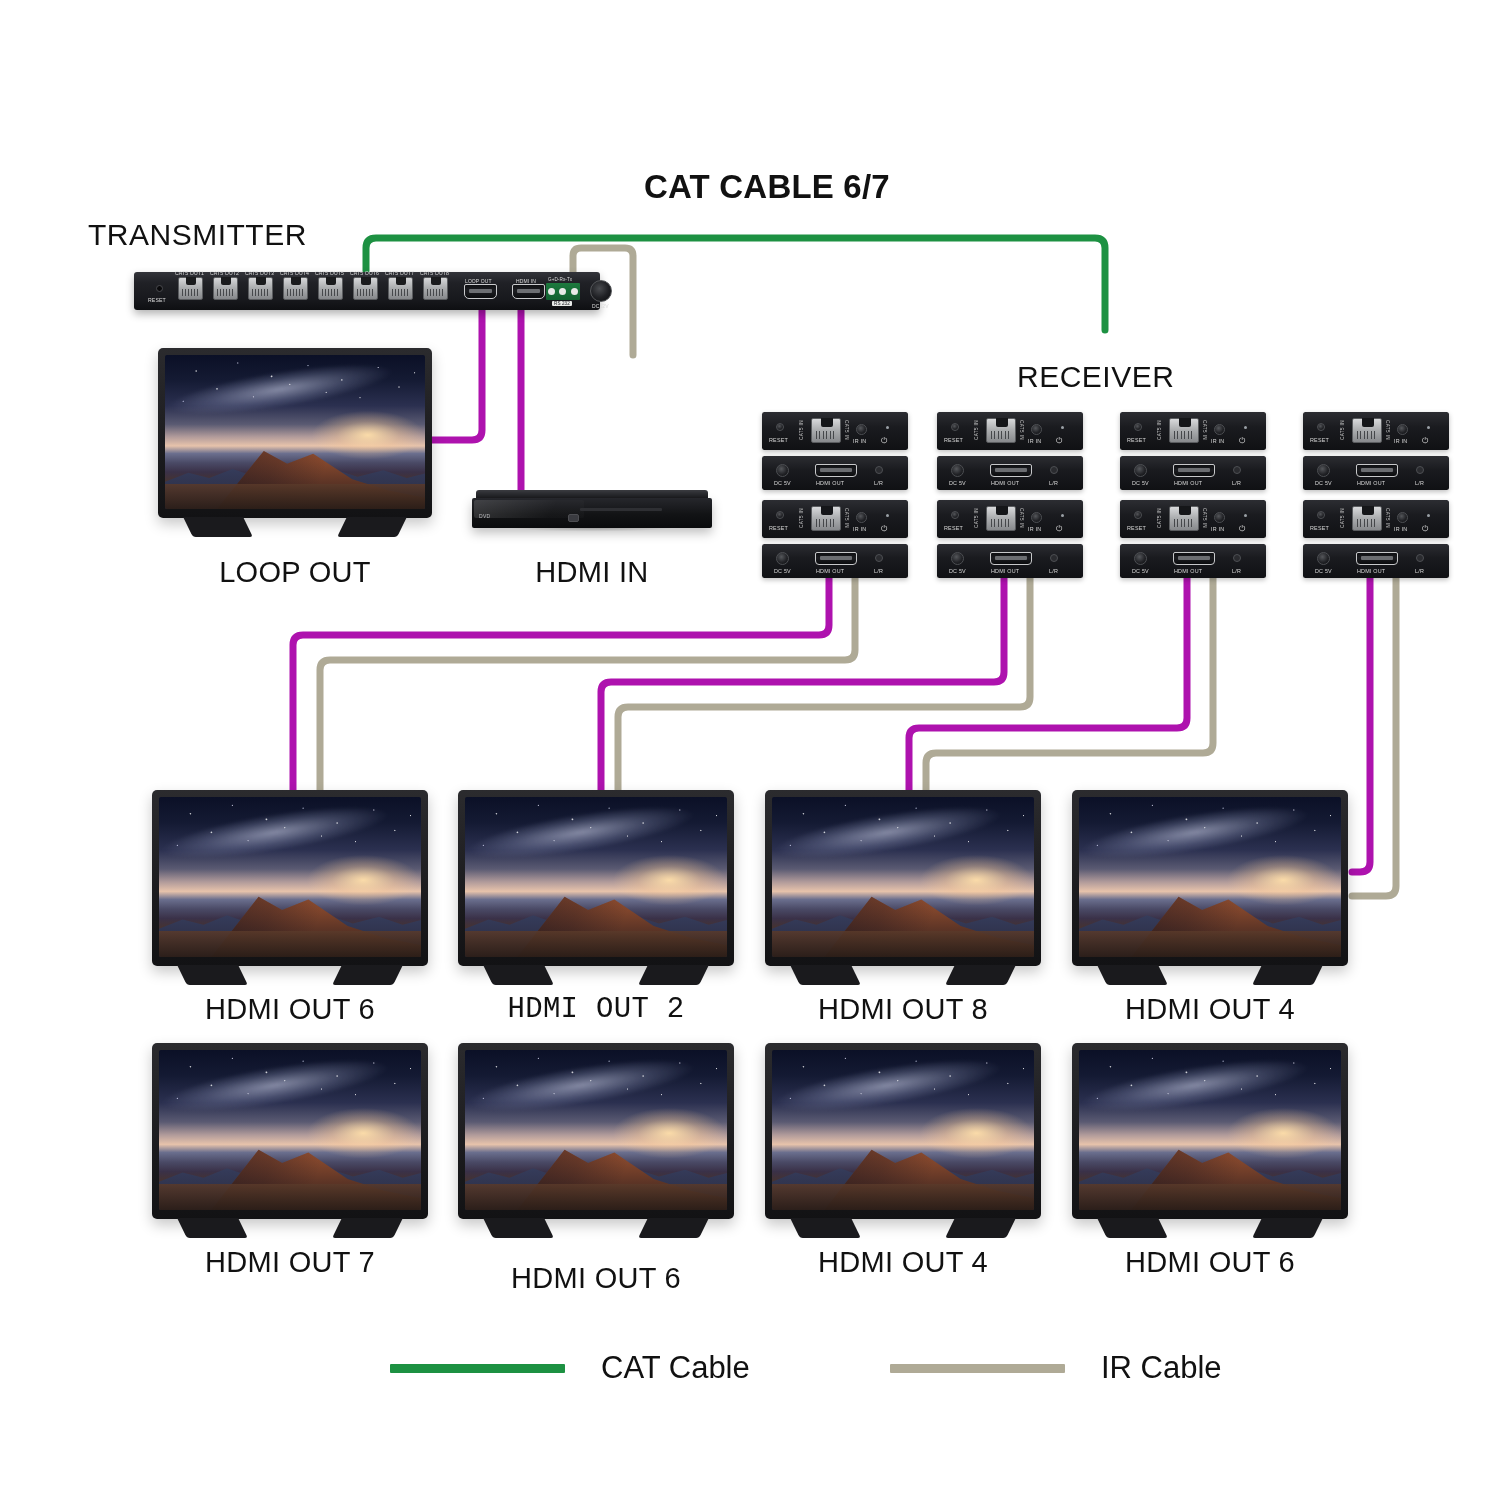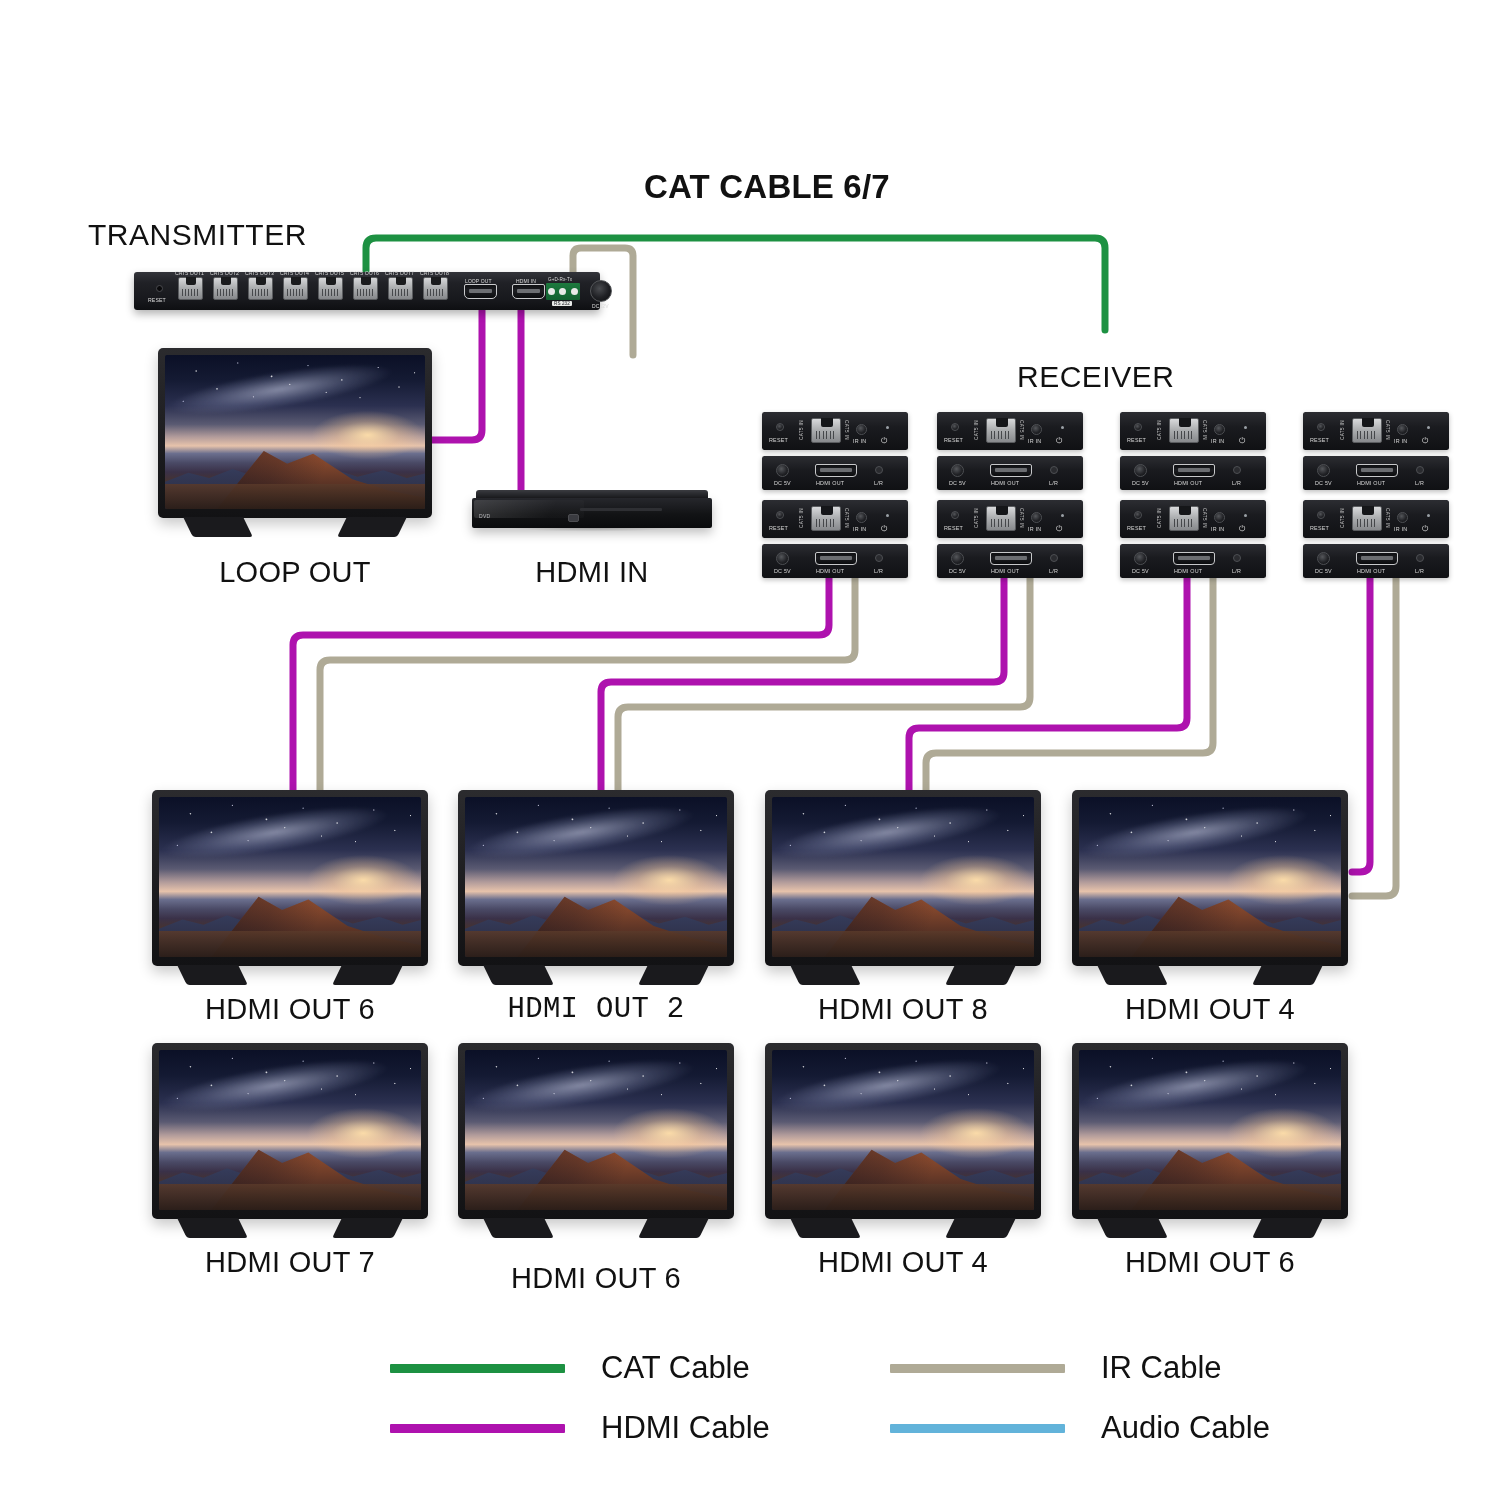--- a/index.html
+++ b/index.html
@@ -623,25 +623,15 @@
     <div class="lg-row">
       <div class="lg-cell">
         <span class="lg-swatch" style="background:#1d9142"></span>
         <span class="lg-text">CAT Cable</span>
       </div>
       <div class="lg-cell">
         <span class="lg-swatch" style="background:#afaa96"></span>
         <span class="lg-text">IR Cable</span>
       </div>
     </div>
-    <div class="lg-row">
-      <div class="lg-cell">
-        <span class="lg-swatch" style="background:#ae12ae"></span>
-        <span class="lg-text">HDMI Cable</span>
-      </div>
-      <div class="lg-cell">
-        <span class="lg-swatch" style="background:#62b3da"></span>
-        <span class="lg-text">Audio Cable</span>
-      </div>
-    </div>
   </div>
 
 </div>
 
 </body></html>

